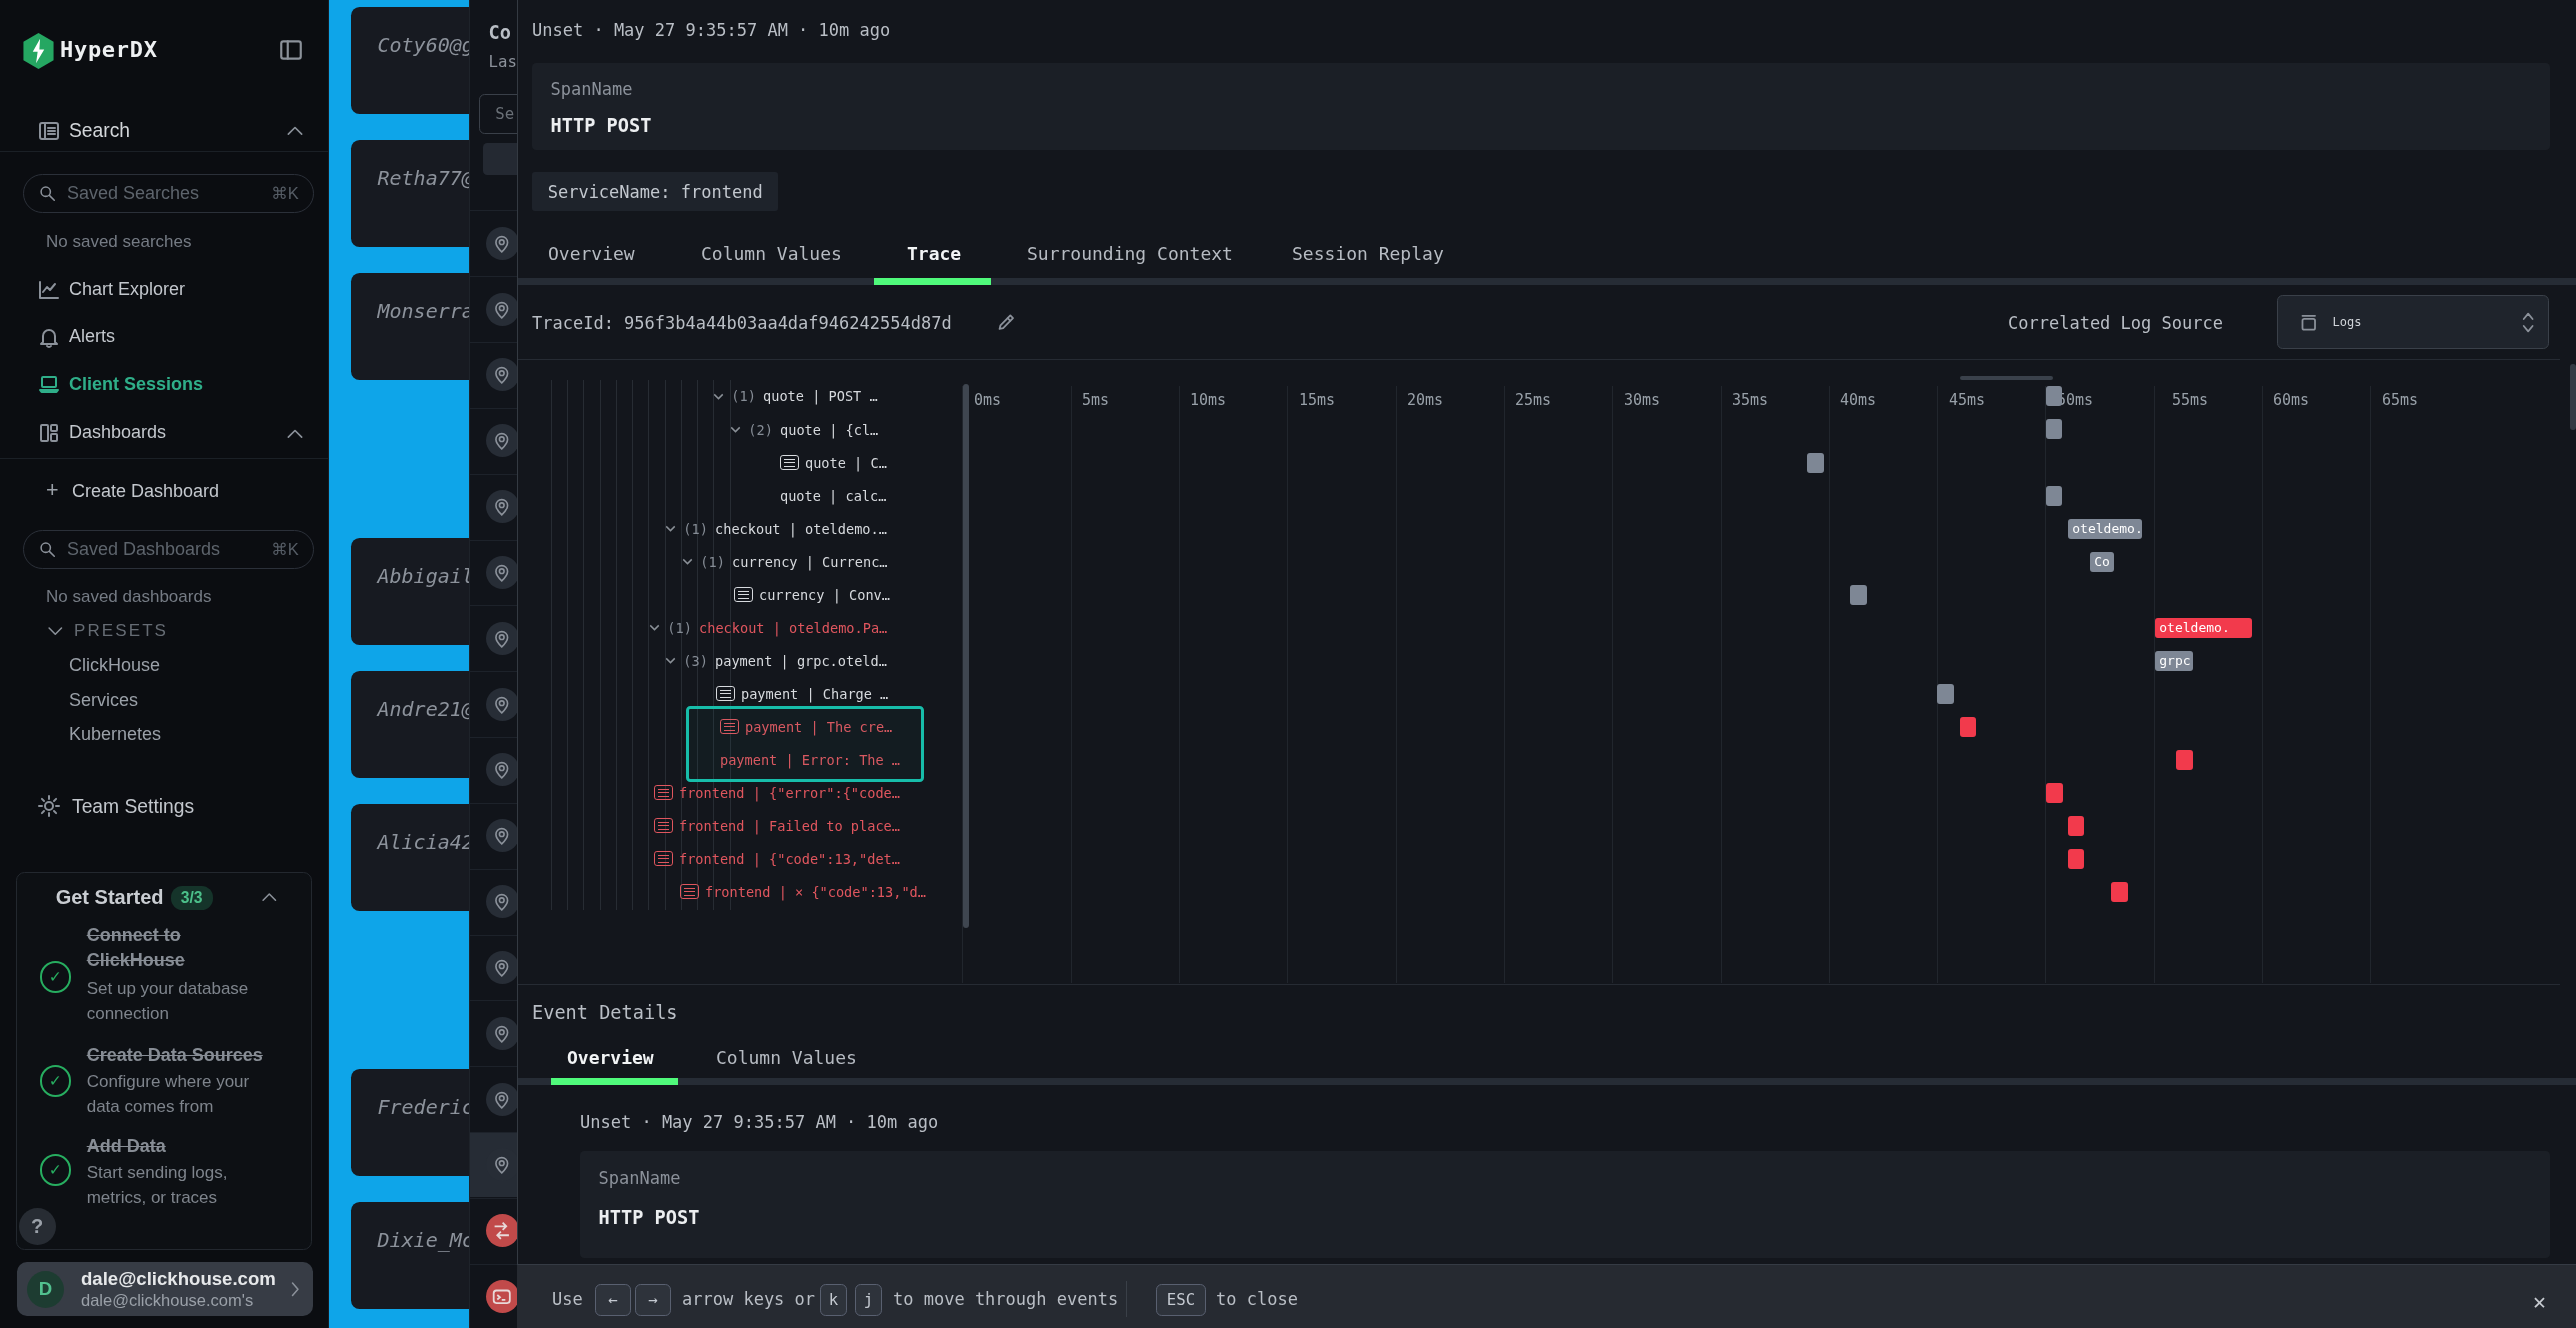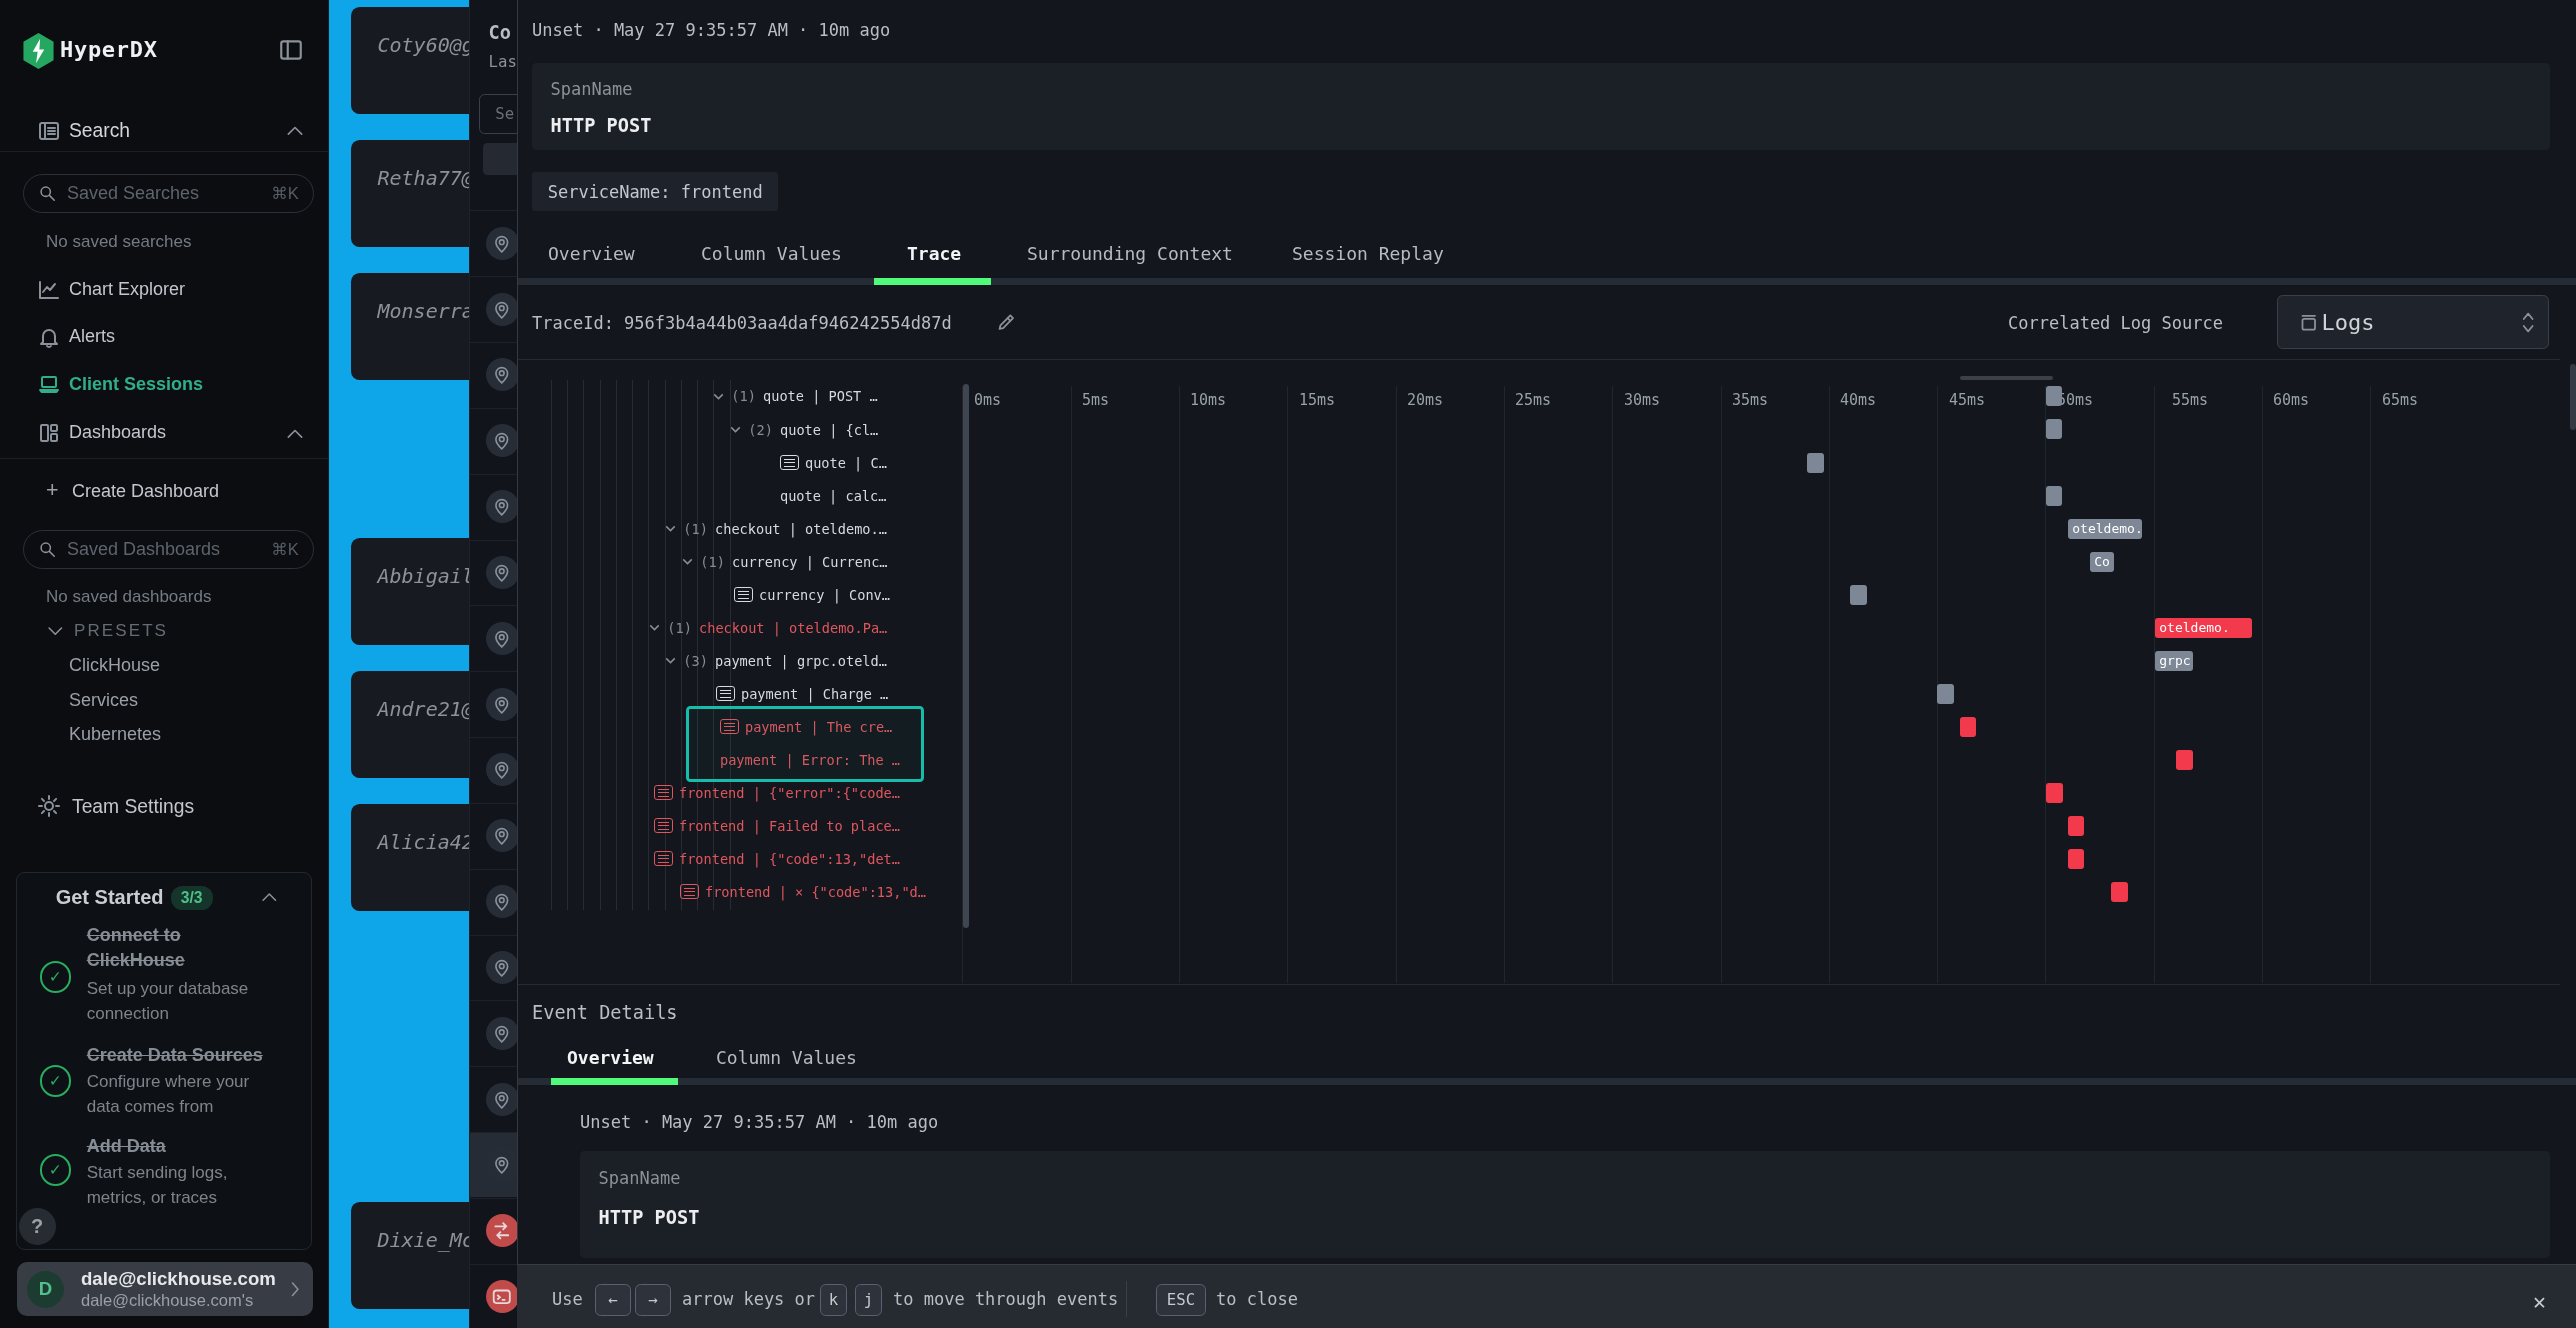--- a/index.html
+++ b/index.html
@@ -218,20 +218,23 @@
       </div>
       <div class="session-card" style="top: 538px;">
         <span>Abbigail</span>
       </div>
       <div class="session-card" style="top: 671px;">
         <span>Andre21@</span>
       </div>
       <div class="session-card" style="top: 804px;">
         <span>Alicia42</span>
       </div>
+      <div class="session-card" style="top: 1069px;">
+        <span>Frederic</span>
+      </div>
       <div class="session-card" style="top: 1202px;">
         <span>Dixie_Mc</span>
       </div>
     </div>
 
   <div id="pins-col" class="abs">
     <div class="abs mono" style="left:18.6px;top:21.5px;font-size:18.6px;color:#b9bec5;font-weight:bold">Co</div>
     <div class="abs mono" style="left:18.6px;top:52px;font-size:15.7px;color:#8b919a">Las</div>
     <div class="abs" style="left:8.6px;top:94px;width:57px;height:40px;border:1.4px solid #3a4049;border-radius:5.7px">
       <span class="mono" style="position:absolute;left:15.7px;top:8.6px;font-size:15.7px;color:#6a7077">Se</span>
@@ -383,21 +386,21 @@
   <svg class="abs icn" style="left:996px;top:311px" width="21.5" height="21.5" viewBox="0 0 24 24">
       <path d="M4 20 l1-4 11-11 3 3-11 11 z"></path>
       <line x1="13" y1="8" x2="16" y2="11"></line>
     </svg>
   <div class="abs meta-line mono" style="left:2008px;top:313px">Correlated Log Source</div>
   <div class="abs select" style="left:2277px;top:295px;width:272px;height:54px">
     <svg class="icn" style="margin-left:20px" width="21.5" height="23" viewBox="0 0 24 24">
         <rect x="5" y="8" width="14" height="12" rx="2"></rect>
         <line x1="5" y1="4.5" x2="19" y2="4.5"></line>
       </svg>
-    <span class="mono" style="margin-left:2px;font-size:22px;color:#d0d4d9">Logs</span>
+    <span class="mono" style="margin-left:13px;font-size:12px;color:#d0d4d9">Logs</span>
     <svg class="icn" style="margin-left:auto;margin-right:13px" width="14.3" height="23" viewBox="0 0 16 26">
         <polyline points="3 9 8 3 13 9"></polyline>
         <polyline points="3 17 8 23 13 17"></polyline>
       </svg>
   </div>
   <div class="abs divider-h" style="left:518px;top:359px;width:2042px;background:#262b33"></div>
 
   <div id="guides-holder">
       <div class="abs guide" style="left: 551px; top: 380px; height: 530px;"></div>
       <div class="abs guide" style="left: 567px; top: 380px; height: 530px;"></div>

